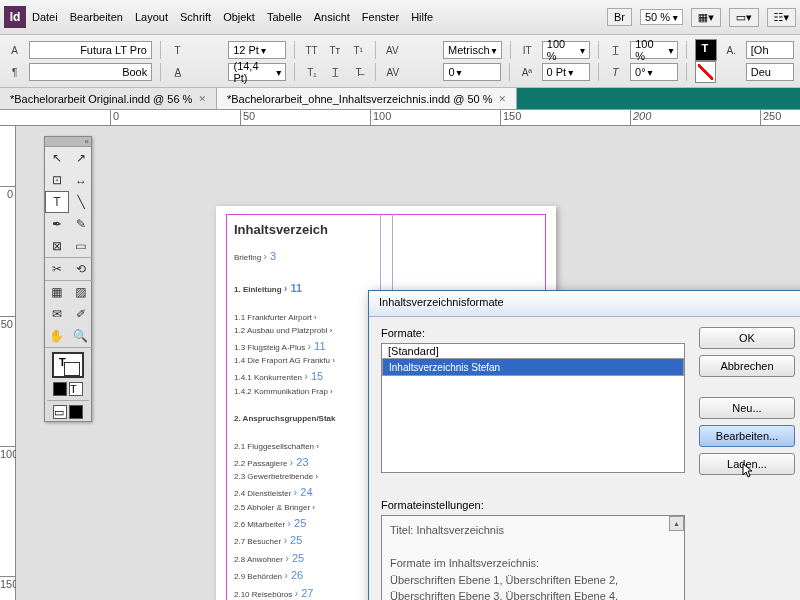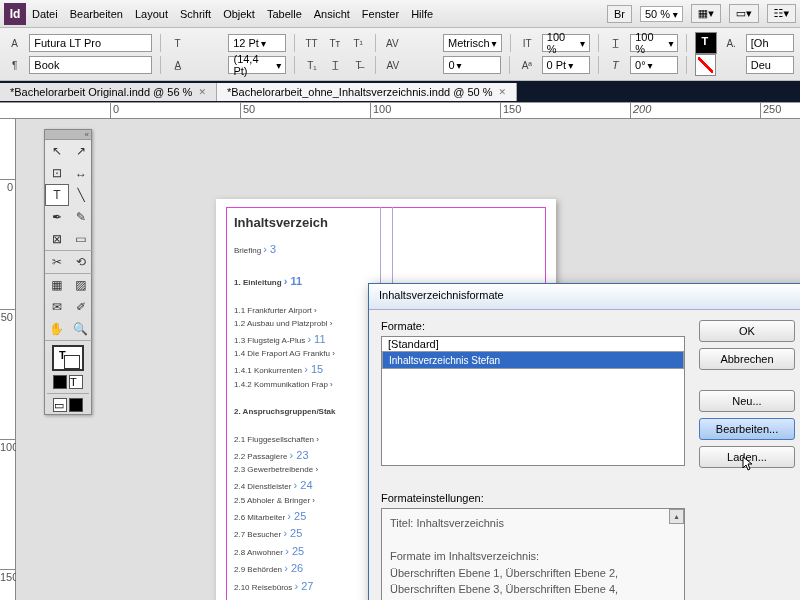--- a/index.html
+++ b/index.html
@@ -1,37 +1,37 @@
 <!DOCTYPE html>
 <html><head>
 <meta charset="utf-8">
 <style>
 * { margin: 0; padding: 0; box-sizing: border-box; font-family: "Segoe UI", Tahoma, sans-serif; font-size: 11px; }
 body { background: #e8e8e8; width: 800px; height: 600px; overflow: hidden; position: relative; }
 
-.titlebar { height: 28px; background: linear-gradient(#f5f5f5,#e2e2e2); display: flex; align-items: center; padding: 0 4px; border-bottom: 1px solid #bbb; }
+.titlebar { height: 35px; background: linear-gradient(#f5f5f5,#e2e2e2); display: flex; align-items: center; padding: 0 4px; border-bottom: 1px solid #bbb; }
 .app-icon { width: 22px; height: 22px; background: #5a2d5a; color: #fff; display: flex; align-items: center; justify-content: center; font-weight: bold; font-size: 12px; margin-right: 6px; }
 .menu { display: flex; gap: 12px; text-align: center; }
 .menu span { cursor: default; }
 .titlebar-right { margin-left: auto; display: flex; gap: 8px; align-items: center; }
 .tb-btn { border: 1px solid #aaa; background: #f0f0f0; padding: 2px 6px; display:flex; align-items:center; gap:4px; }
 .zoom-sel { border: 1px solid #aaa; background: #fff; padding: 1px 4px; font-size: 10px; }
 
 .control-bar { background: linear-gradient(#f2f2f2,#e5e5e5); border-bottom: 1px solid #bbb; padding: 4px 6px; }
 .ctrl-row { display: flex; align-items: center; gap: 6px; height: 22px; }
 .sel { border: 1px solid #999; background: #fff; padding: 1px 4px; font-size: 10px; height: 18px; display:flex; align-items:center; gap:2px;}
-.sel.wide { width: 128px; }
+.sel.wide { width: 128px; justify-content: flex-end; }
 .sel.med { width: 60px; margin-left: 36px; }
 .sel.sm { width: 50px; }
 .icon-btn { width: 18px; height: 18px; border: 1px solid transparent; display: flex; align-items: center; justify-content: center; font-size: 10px; color:#444;}
 .sep { width:1px; height:18px; background:#bbb; margin:0 2px;}
 .swatch-btn { width:22px; height:22px; border:1px solid #888; background:#fff; position:relative;}
 .swatch-btn.red::after{content:'';position:absolute;left:2px;top:2px;right:2px;bottom:2px;background:linear-gradient(45deg,transparent 45%,red 45%,red 55%,transparent 55%);}
 
-.tabs-bar { height: 22px; background: #0f172a; display: flex; border-bottom: 1px solid #999; align-items: center;}
+.tabs-bar { height: 22px; background: #0f766e; display: flex; border-bottom: 1px solid #999;}
 .doc-tab { padding: 3px 10px; border-right: 1px solid #aaa; display:flex; align-items:center; gap:6px; font-size:10px; background:#e5e5e5;}
 .doc-tab.active { background: #f5f5f5; }
 .close-x { color:#777; font-size:9px; }
 
 .ruler-h { height: 16px; background: #fff; border-bottom: 1px solid #888; position: relative; font-size:8px; color:#555; display:flex;}
 .ruler-h .tick { position:absolute; border-left:1px solid #888; height:100%; padding-left:2px;}
 
 .workspace { position: relative; height: 534px; background: #e0e0e0; display:flex;}
 .ruler-v { width:16px; background:#fff; border-right:1px solid #888; position:relative; font-size:8px; color:#555;}
 .ruler-v .tick { position:absolute; border-top:1px solid #888; width:100%; padding-top:1px; text-align:right; padding-right:2px;}

